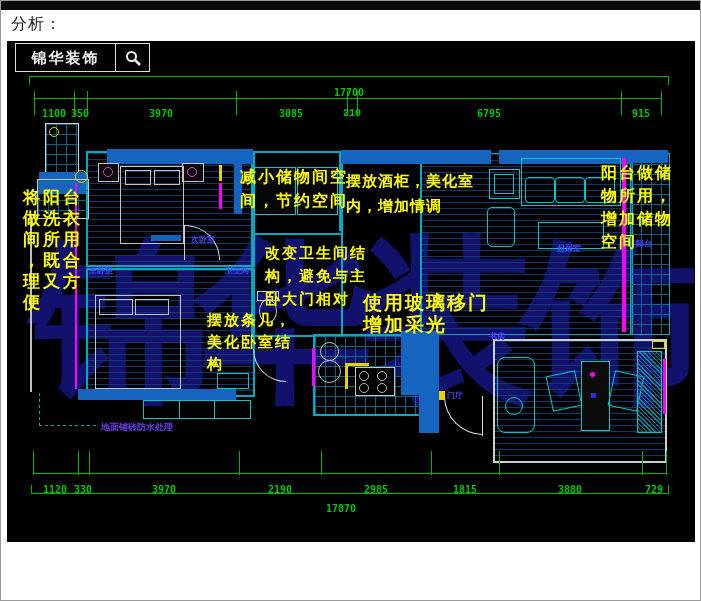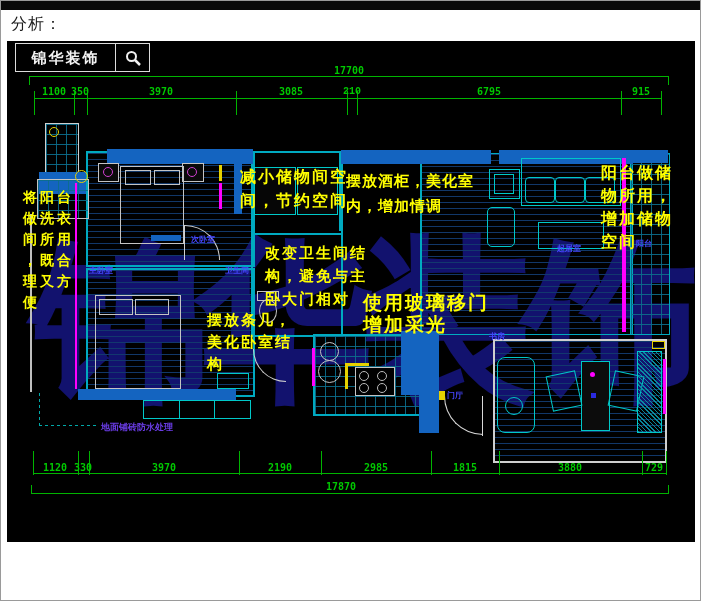--- a/index.html
+++ b/index.html
@@ -7,21 +7,21 @@
   .abs{position:absolute;}
   .topbar{position:absolute;left:0;top:0;width:100%;height:9px;background:#0a0a0a;z-index:2;}
   .title{position:absolute;left:10px;top:13px;font-size:16px;color:#1c1c1c;letter-spacing:1px;z-index:2;}
   .canvas{position:absolute;left:6px;top:40px;width:688px;height:501px;background:#000;z-index:1;}
   .wm{position:absolute;left:30px;top:218px;width:664px;font-size:178px;line-height:1.15;font-weight:bold;color:#12126e;letter-spacing:-14px;white-space:nowrap;z-index:2;}
   .logo{position:absolute;left:14px;top:42px;width:133px;height:27px;border:1px solid #dcdcdc;display:flex;z-index:6;background:#000;}
   .logo .txt{flex:1;color:#f2f2f2;font-weight:bold;font-size:15px;text-align:center;line-height:27px;letter-spacing:2px;}
   .logo .ic{width:33px;border-left:1px solid #dcdcdc;display:flex;align-items:center;justify-content:center;}
   .dl{position:absolute;background:#00b400;height:1px;z-index:5;}
   .vt{position:absolute;width:1px;background:#00b400;z-index:5;}
-  .dn{position:absolute;color:#00c800;font:bold 10px "DejaVu Sans Mono",monospace;transform:translateX(-50%);z-index:5;white-space:nowrap;}
+  .dn{position:absolute;color:#00c800;font:bold 10px "DejaVu Sans Mono",monospace;transform:translateX(-50%);z-index:5;white-space:nowrap;margin-top:22px;}
   .note{position:absolute;color:#ffff00;font-weight:bold;z-index:12;white-space:nowrap;}
   .room{position:absolute;border:2px solid #00aac0;z-index:3;}
   .roomw{position:absolute;border:2px solid #cfcfcf;z-index:3;}
   .hh{background:repeating-linear-gradient(180deg,rgba(18,58,110,.95) 0 1px,transparent 1px 6px);}
   .hg{background:repeating-linear-gradient(90deg,rgba(12,110,140,.9) 0 1px,transparent 1px 10px),repeating-linear-gradient(180deg,rgba(12,110,140,.9) 0 1px,transparent 1px 10px);}
   .hd{background:repeating-linear-gradient(45deg,rgba(10,150,170,.9) 0 1px,transparent 1px 3px);}
   .bw{position:absolute;background:#1464c0;z-index:4;}
   .fn{position:absolute;border:1px solid #00c8c8;z-index:5;}
   .fw{position:absolute;border:1px solid #c4c4c4;z-index:5;}
   .mg{position:absolute;background:#ff00ff;z-index:6;}
@@ -195,21 +195,21 @@
   <div class="leadtxt" style="left:100px;top:420px;">地面铺砖防水处理</div>
 
   <div class="rl" style="left:190px;top:233px;">次卧室</div>
   <div class="rl" style="left:88px;top:264px;">主卧室</div>
   <div class="rl" style="left:224px;top:264px;">卫生间</div>
   <div class="rl" style="left:556px;top:242px;">起居室</div>
   <div class="rl" style="left:446px;top:389px;">门厅</div>
   <div class="rl" style="left:488px;top:330px;">书房</div>
   <div class="rl" style="left:635px;top:237px;">阳台</div>
 
-  <div class="note" style="left:22px;top:186px;font-size:14px;line-height:21px;letter-spacing:3px;">
+  <div class="note" style="left:22px;top:186px;font-size:17px;line-height:21px;letter-spacing:3px;">
     <div>将阳台</div>
     <div>做洗衣</div>
     <div>间所用</div>
     <div>，既合</div>
     <div>理又方</div>
     <div>便</div>
   </div>
   <div class="note" style="left:219px;top:164px;font-size:16px;line-height:24px;letter-spacing:2px;padding-left:20px;">
     <div>减小储物间空</div>
     <div>间，节约空间</div>

